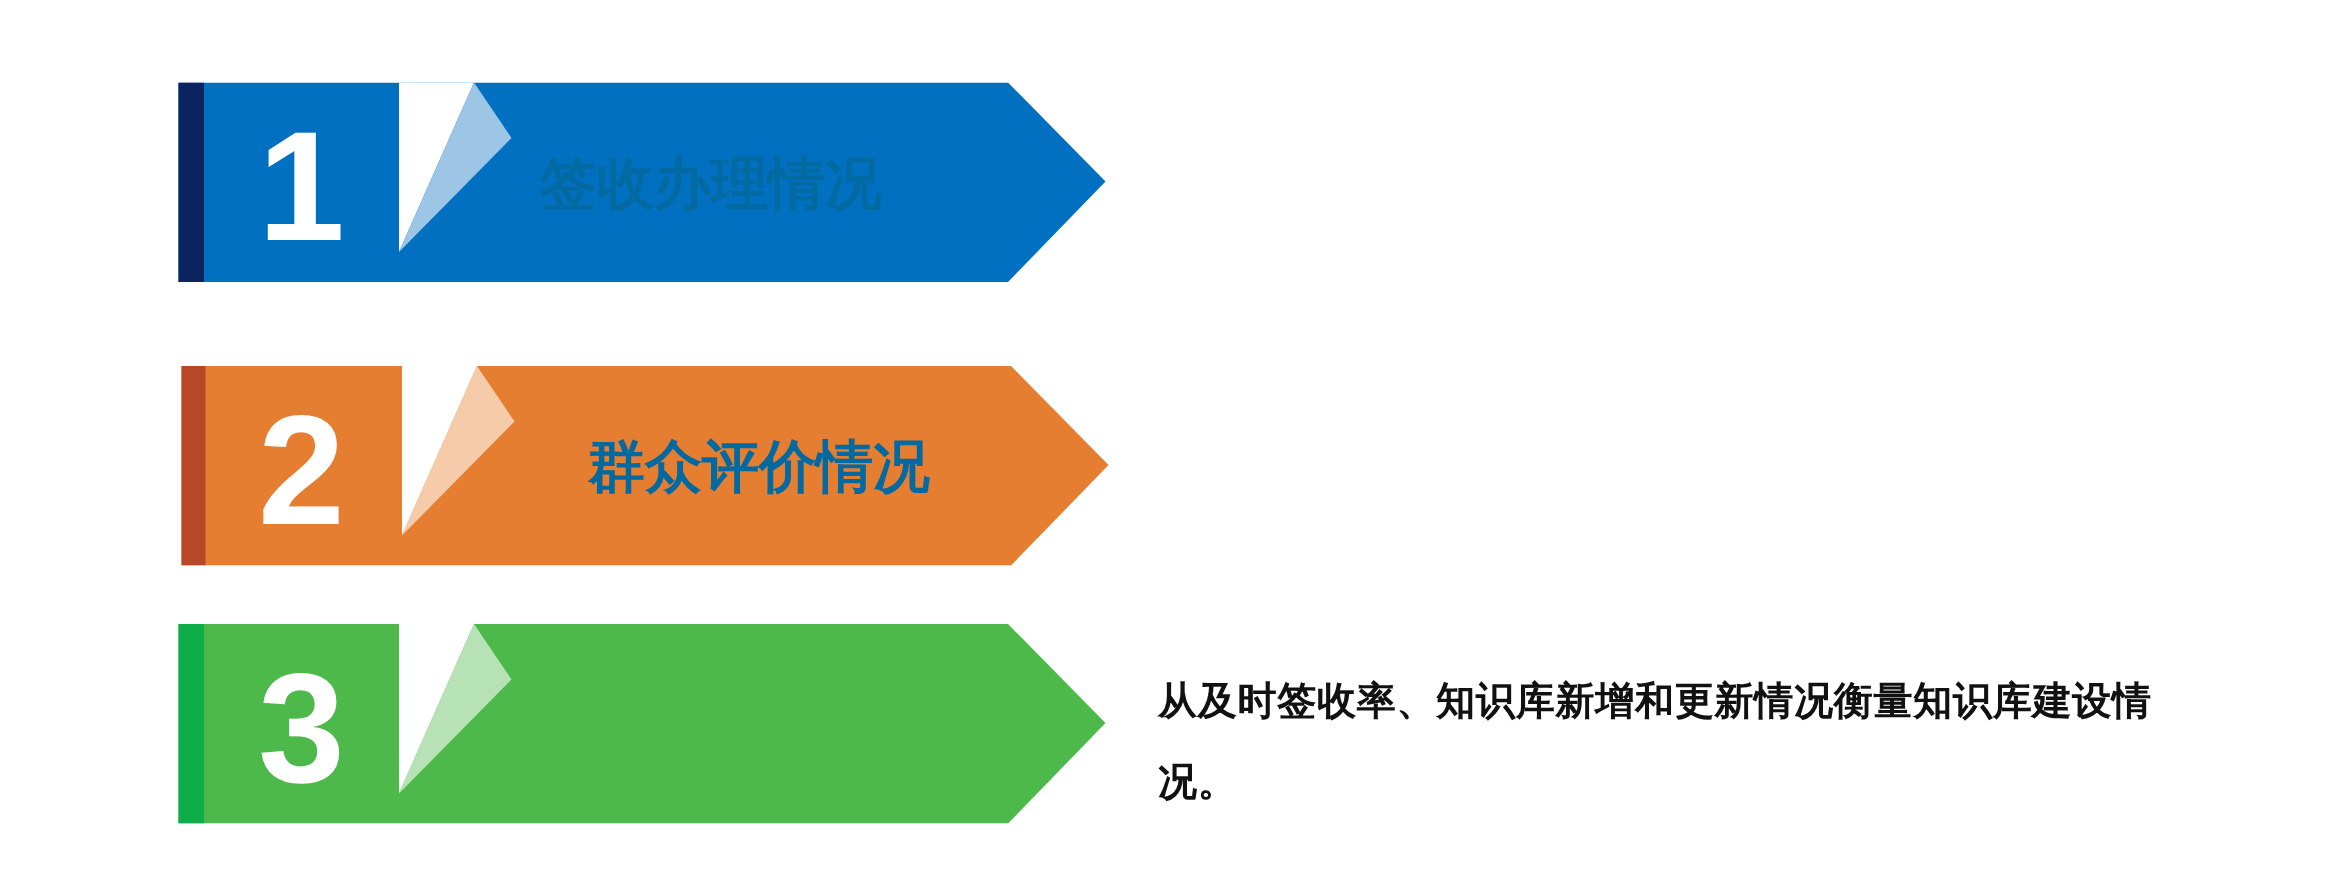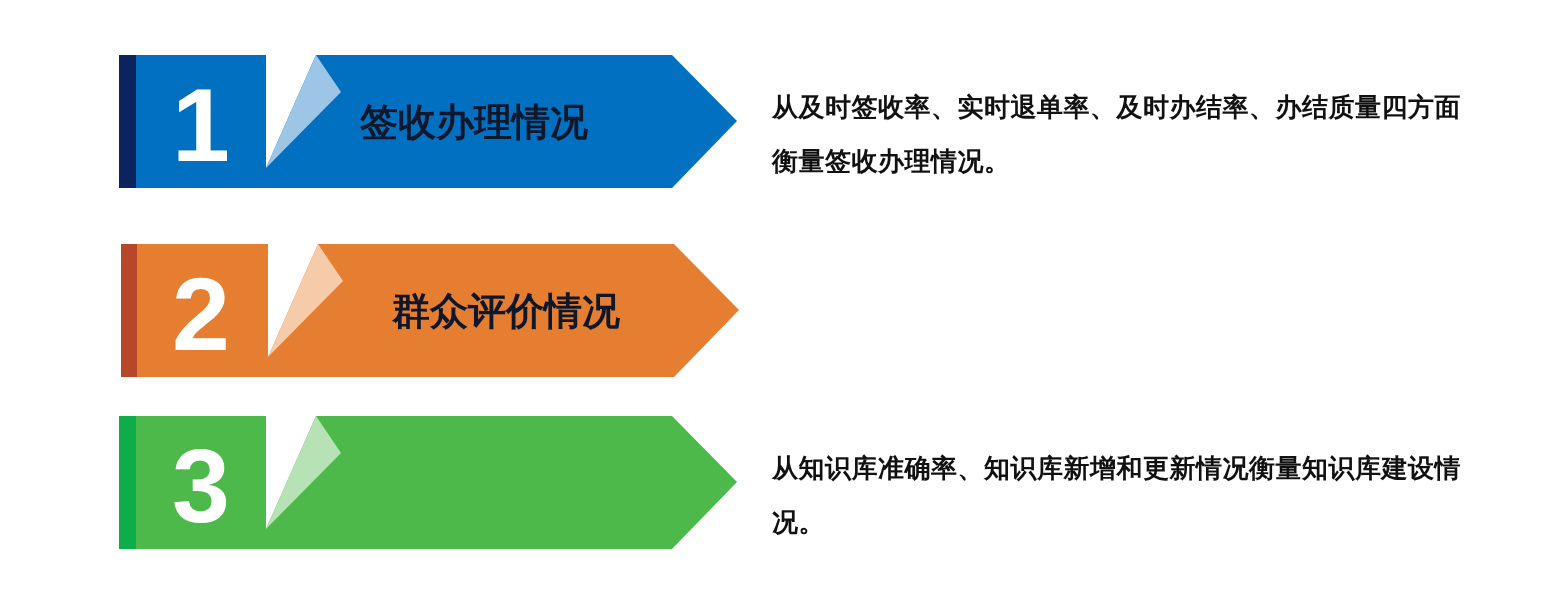--- a/index.html
+++ b/index.html
@@ -3,40 +3,39 @@
 <meta charset="utf-8">
 <style>
   html, body { margin: 0; padding: 0; background: #ffffff; }
   body { width: 1551px; height: 589px; position: relative; overflow: hidden;
          font-family: "DejaVu Sans", "Liberation Sans", sans-serif; }
   .row { position: absolute; left: 0; width: 1551px; }
   .banner { position: absolute; left: 0; top: 0; width: 760px; height: 140px; }
   .banner svg { position: absolute; left: 0; top: 0; }
   .num { position: absolute; color: #ffffff; font-family: "Liberation Sans", sans-serif;
          font-weight: bold; font-size: 104px; line-height: 1; }
-  .title { position: absolute; color: #0f172a; font-weight: bold; font-size: 38px;
+  .title { position: absolute; color: #0369a1; font-weight: bold; font-size: 38px;
            line-height: 1; white-space: nowrap; letter-spacing: 0px; }
   .desc { position: absolute; left: 772px; width: 690px; color: #111111; font-weight: bold;
           font-size: 26px; line-height: 54px; letter-spacing: 0.5px; }
 </style>
 </head>
 <body>
 
 <div class="row" style="top:55px;height:133px;">
   <div class="banner">
     <svg width="760" height="133" viewBox="0 0 760 133">
       <polygon points="119,0 672,0 737,66 672,133 119,133" fill="#0170C1"></polygon>
       <rect x="119" y="0" width="17" height="133" fill="#0B2460"></rect>
       <polygon points="266,0 316,0 266,113" fill="#FFFFFF"></polygon>
       <polygon points="316,0 341,37 266,113" fill="#9DC6E6"></polygon>
     </svg>
     <div class="num" style="left:172px;top:18px;">1</div>
     <div class="title" style="left:360px;top:48px;">签收办理情况</div>
   </div>
-  <div class="desc" style="top:25px;">从及时签收率、实时退单率、及时办结率、办结质量四方面衡量签收办理情况。</div>
 </div>
 
 <div class="row" style="top:244px;height:133px;">
   <div class="banner">
     <svg width="760" height="133" viewBox="0 0 760 133">
       <polygon points="121,0 674,0 739,66 674,133 121,133" fill="#E57E31"></polygon>
       <rect x="121" y="0" width="16" height="133" fill="#B8472A"></rect>
       <polygon points="268,0 318,0 268,113" fill="#FFFFFF"></polygon>
       <polygon points="318,0 343,37 268,113" fill="#F6CBAA"></polygon>
     </svg>
@@ -48,14 +47,14 @@
 <div class="row" style="top:416px;height:133px;">
   <div class="banner">
     <svg width="760" height="133" viewBox="0 0 760 133">
       <polygon points="119,0 672,0 737,66 672,133 119,133" fill="#4DB94B"></polygon>
       <rect x="119" y="0" width="17" height="133" fill="#0DAE49"></rect>
       <polygon points="266,0 316,0 266,113" fill="#FFFFFF"></polygon>
       <polygon points="316,0 341,37 266,113" fill="#B7E2B5"></polygon>
     </svg>
     <div class="num" style="left:172px;top:18px;">3</div>
   </div>
-  <div class="desc" style="top:25px;">从知识库准确率、知识库新增和更新情况衡量知识库建设情况。</div>
+  <div class="desc" style="top:25px;">从及时签收率、知识库新增和更新情况衡量知识库建设情况。</div>
 </div>
 
 </body></html>

